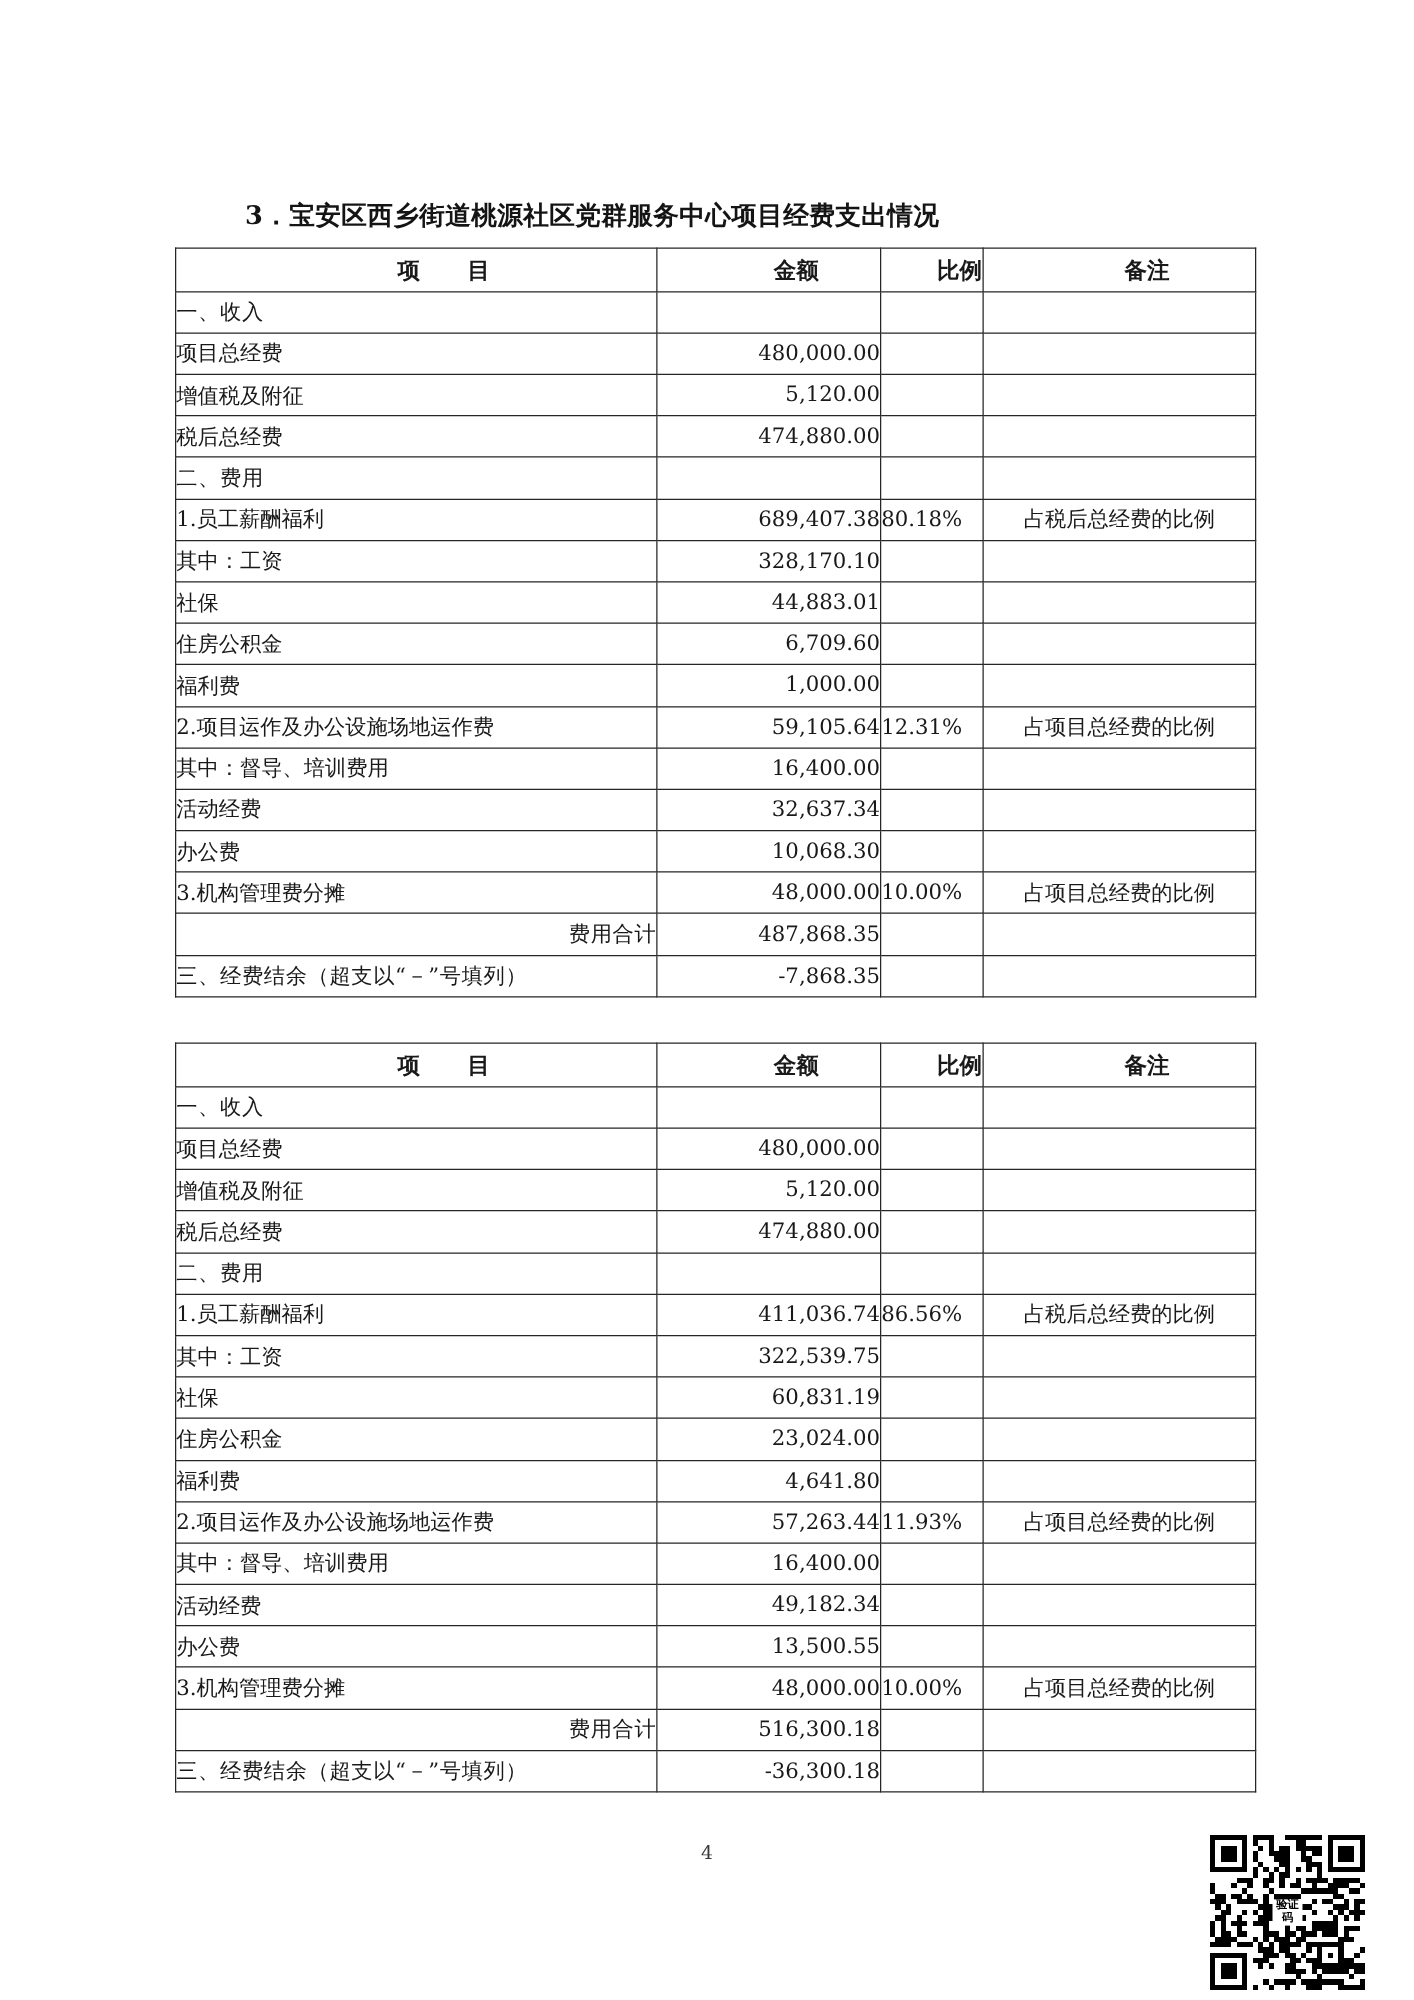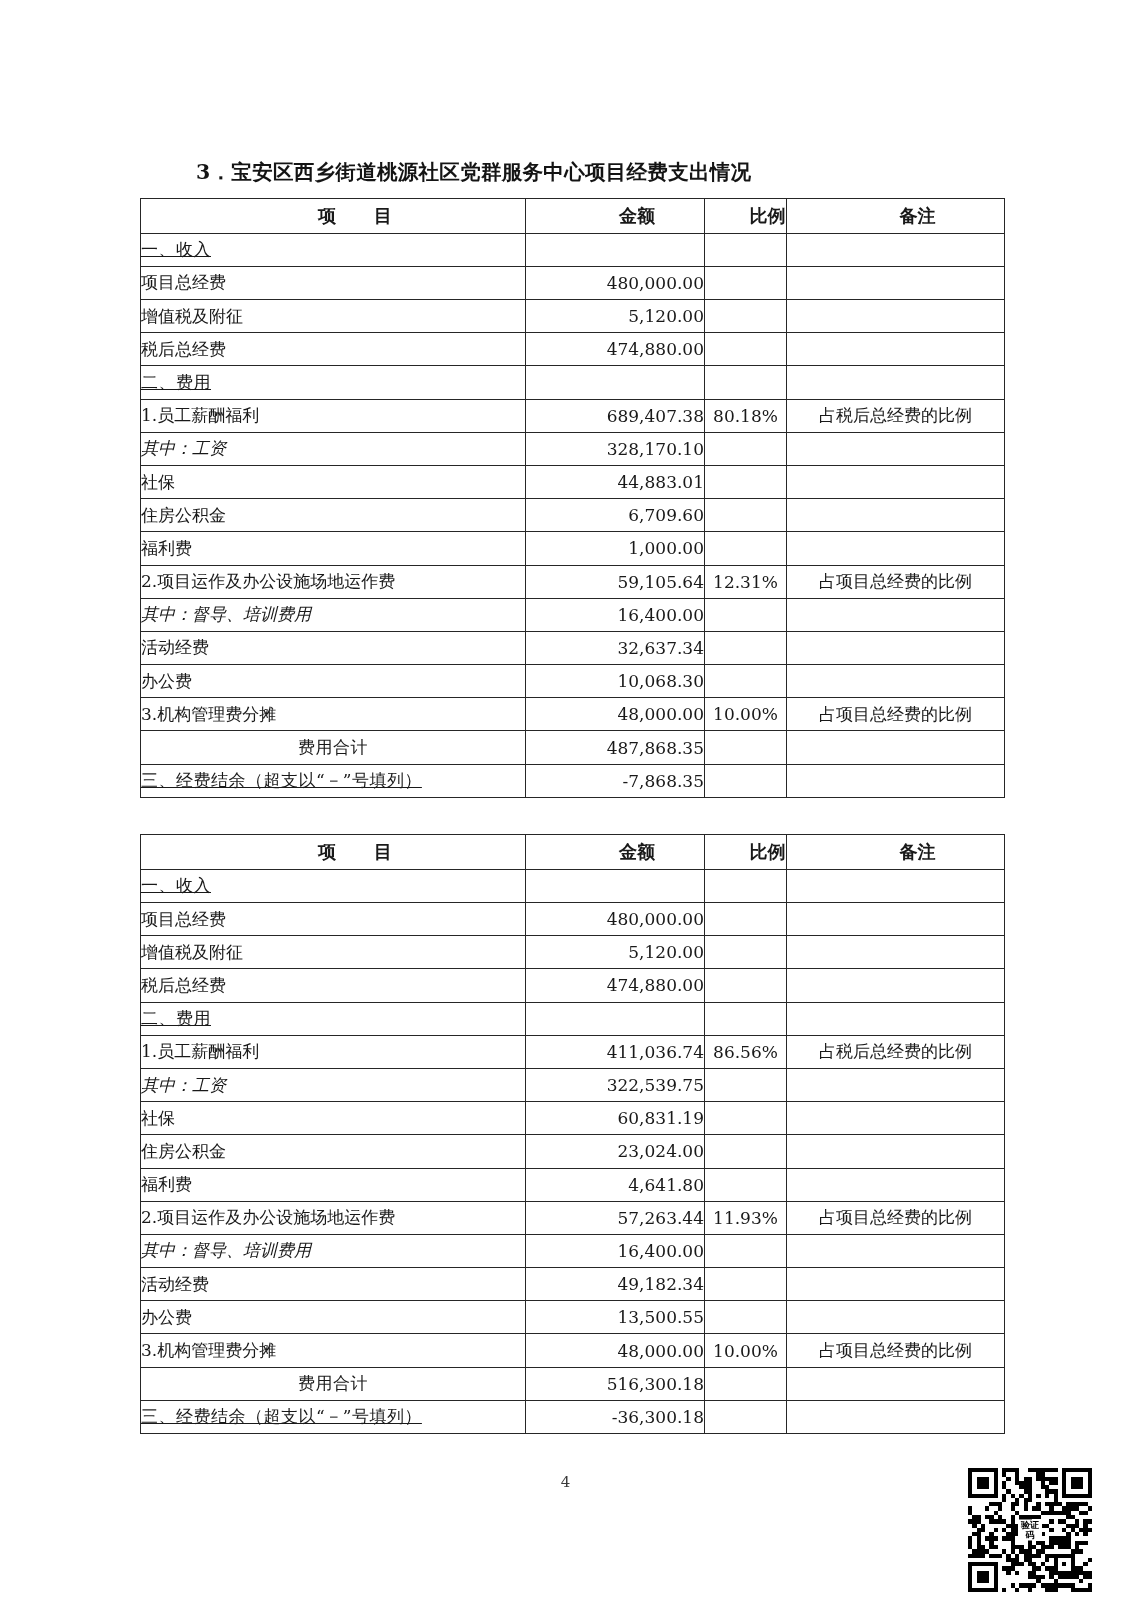--- a/index.html
+++ b/index.html
@@ -69,21 +69,20 @@
     white-space: nowrap;
   }
   .cell-amt {
     text-align: right;
     padding-right: 10px;
     font-family: "DejaVu Serif", "Liberation Serif", serif;
     font-size: 16.5px;
     white-space: nowrap;
   }
   .cell-pct {
-    text-align: center;
     font-family: "DejaVu Serif", "Liberation Serif", serif;
     font-size: 16.5px;
     white-space: nowrap;
   }
   .cell-note {
     text-align: center;
     font-size: 16.5px;
     white-space: nowrap;
   }
 
@@ -91,25 +90,25 @@
   tr.hdr td {
     text-align: center;
     font-weight: bold;
     font-size: 18px;
     height: 34px;
     padding-left: 44px;
   }
   .hdr-item-label { letter-spacing: 10px; padding-left: 10px; }
 
   
-  .lvl-major  { font-weight: bold; font-size: 18px; padding-left: 6px; letter-spacing: 0.5px; text-decoration: underline;}
-  .lvl-center { text-align: center; font-weight: bold; font-size: 18px; padding-left: 0; letter-spacing: 0.5px;}
+  .lvl-major  { font-weight: bold; font-size: 18px; padding-left: 6px; letter-spacing: 0.5px;}
+  .lvl-center { text-align: right; font-weight: bold; font-size: 18px; padding-left: 0; letter-spacing: 0.5px;}
   .lvl-1      { padding-left: 28px; }
   .lvl-2      { padding-left: 36px; }
-  .lvl-3      { padding-left: 70px; font-style: italic; }
+  .lvl-3      { padding-left: 70px; }
   .lvl-4      { padding-left: 100px; margin-left: 32px; }
 
   .gap { height: 36px; }
 
   
   .page-num {
     position: absolute;
     left: 0;
     top: 1473px;
     width: 1131px;

